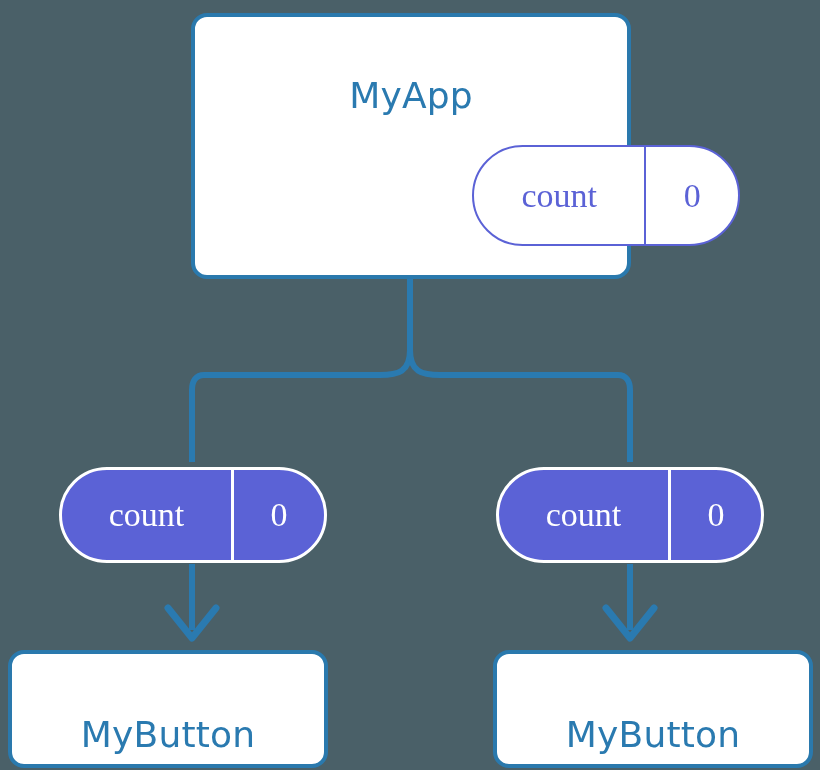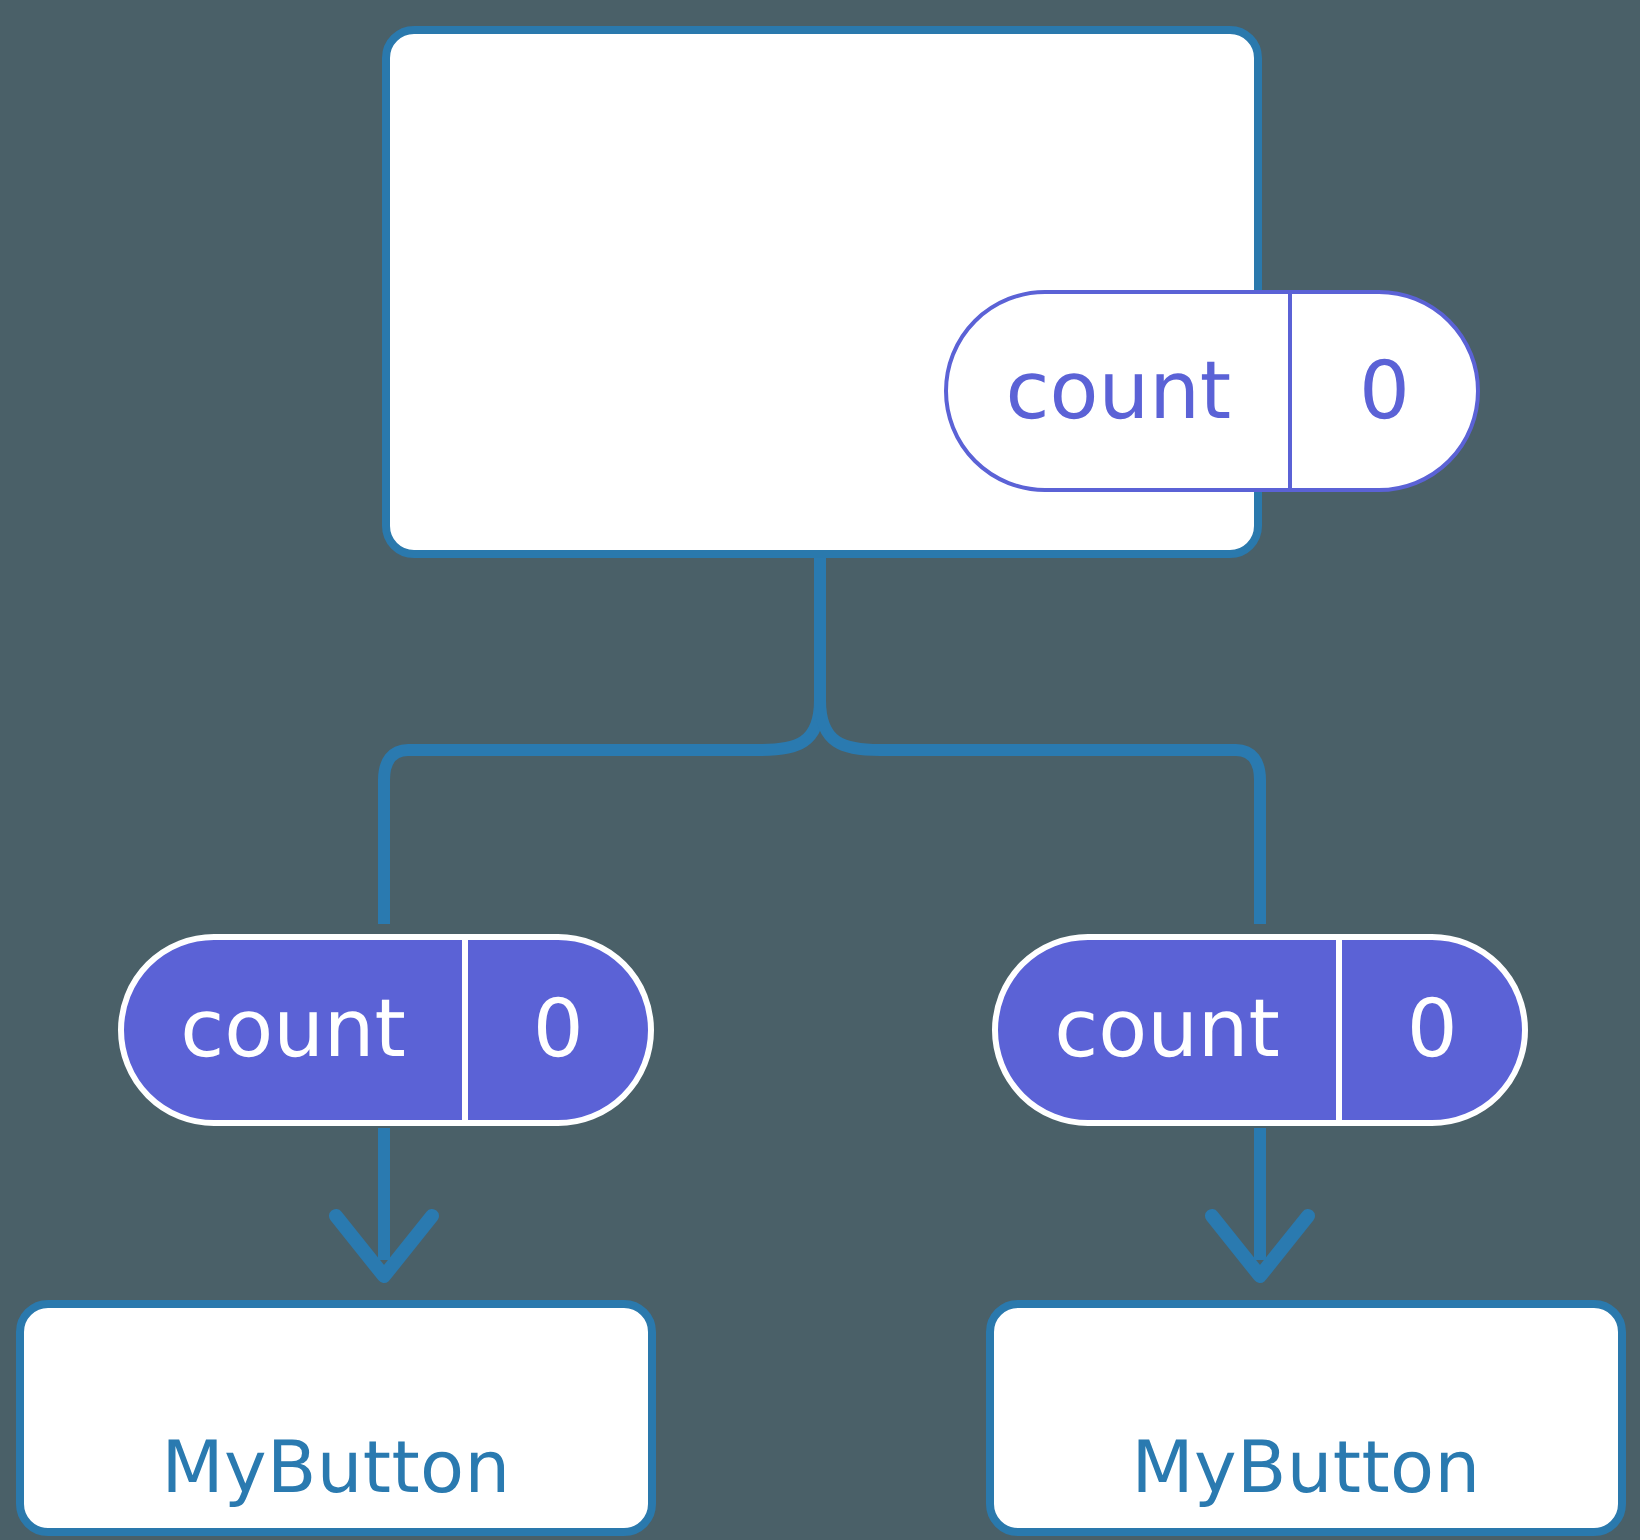--- a/index.html
+++ b/index.html
@@ -60,24 +60,25 @@
     display: flex;
     align-items: stretch;
     border-radius: 999px;
     z-index: 3;
     overflow: hidden;
   }
   .pill-key, .pill-val {
     display: flex;
     align-items: center;
     justify-content: center;
-    font-size: 40px;
+    font-size: 34px;
     font-weight: 400;
     line-height: 1;
     box-sizing: border-box;
+    font-family: Liberation Serif, serif;
   }
 
   
   .pill.outline {
     border: 2.5px solid #5b62d6;
     background: #ffffff;
   }
   .pill.outline .pill-key,
   .pill.outline .pill-val { color: #5b62d6; }
   .pill.outline .pill-val { border-left: 2.5px solid #5b62d6; }
@@ -113,20 +114,21 @@
     <path d="M 410 350 C 410 372 422 375 440 375 L 618 375 C 626 375 630 381 630 390 L 630 462" fill="none" stroke="#2a7ab0" stroke-width="6" stroke-linecap="butt" stroke-linejoin="round"></path>
 
     <path d="M 192 564 L 192 630" fill="none" stroke="#2a7ab0" stroke-width="6"></path>
     <path d="M 168 608 L 192 638 L 216 608" fill="none" stroke="#2a7ab0" stroke-width="7" stroke-linecap="round" stroke-linejoin="round"></path>
 
     <path d="M 630 564 L 630 630" fill="none" stroke="#2a7ab0" stroke-width="6"></path>
     <path d="M 606 608 L 630 638 L 654 608" fill="none" stroke="#2a7ab0" stroke-width="7" stroke-linecap="round" stroke-linejoin="round"></path>
   </svg>
 
   <div id="app-box" class="node-box">
+    <div id="app-title" class="node-title">MyApp</div>
 
     <div id="app-pill" class="pill outline">
       <div class="pill-key">count</div>
       <div class="pill-val">0</div>
     </div>
   </div>
 
   <div id="pill-left" class="pill filled prop-pill">
     <div class="pill-key">count</div>
     <div class="pill-val">0</div>

